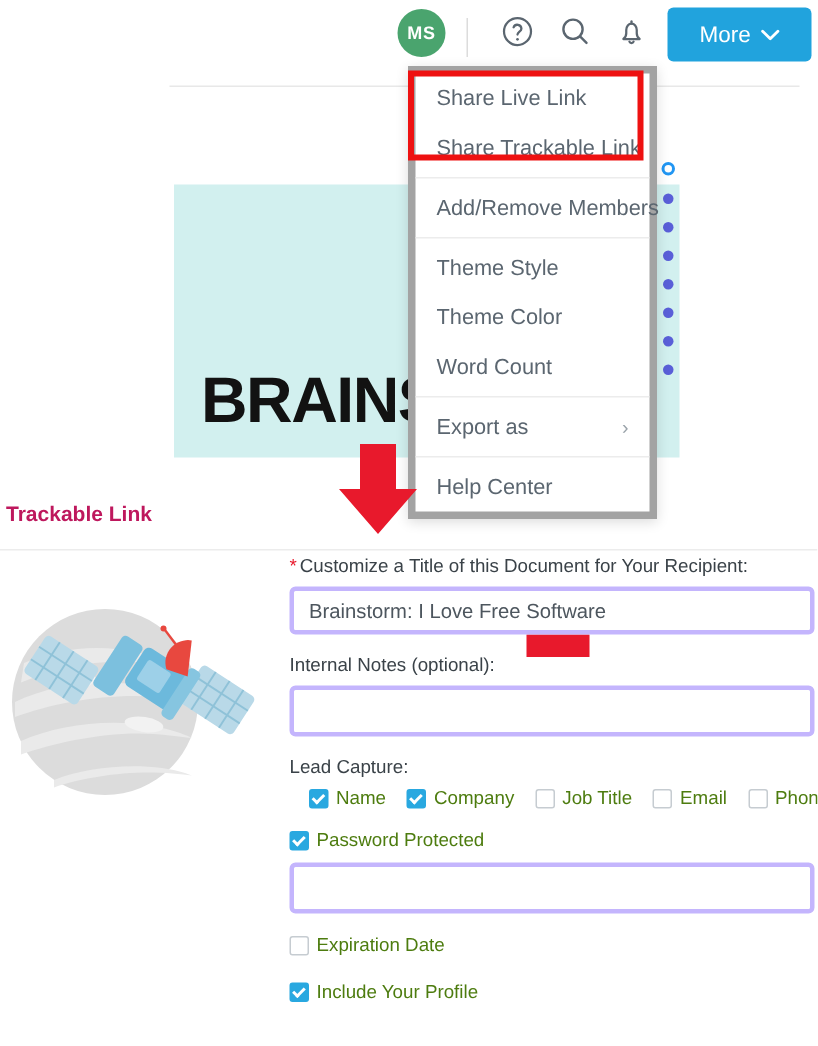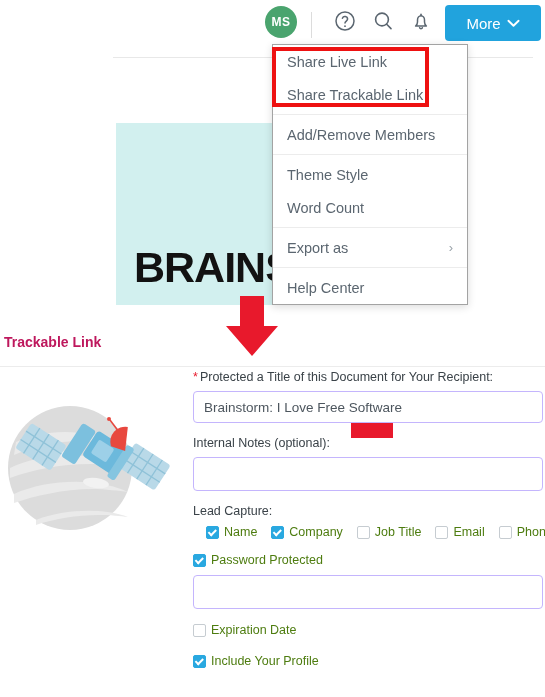--- a/index.html
+++ b/index.html
@@ -42,22 +42,22 @@
     font-weight: bold; font-size: 43px; letter-spacing: -1px;
     color: #121212; white-space: nowrap;
   }
   .doc-redbar { position: absolute; left: 235px; top: 300px; width: 42px; height: 15px; background: #e8192c; }
   .dots { position: absolute; left: 437px; top: 108px; width: 16px; display: flex; flex-direction: column; align-items: center; gap: 12px; }
   .dot { width: 7px; height: 7px; border-radius: 50%; background: #5a5fd8; }
   .dot.ring { width: 9px; height: 9px; border-radius: 50%; background: #fff; border: 2px solid #2196f3; }
 
   
   .menu {
-    position: absolute; left: 272px; top: 44px; width: 196px;
-    background: #fff; border: 1px solid #a3a3a3;
+    position: absolute; left: 272px; top: 44px; width: 166px;
+    background: #fff; border: 5px solid #a3a3a3;
     box-shadow: 0 2px 8px rgba(0,0,0,.14);
     z-index: 30;
   }
   .menu-item {
     height: 32px; line-height: 32px;
     padding: 0 14px; font-size: 14.5px; color: #5b6670;
     white-space: nowrap; cursor: pointer;
     display: flex; align-items: center; justify-content: space-between;
   }
   .menu-item.tall { height: 33px; }
@@ -77,21 +77,21 @@
     font-size: 14px; font-weight: bold; color: #be185d;
   }
   .panel-rule { position: absolute; left: 0px; top: 366px; width: 545px; height: 1px; background: #ececec; }
 
   .illus { position: absolute; left: 2px; top: 398px; width: 185px; height: 175px; }
 
   .form { position: absolute; left: 193px; top: 369px; width: 352px; }
   .f-label { font-size: 12.5px; color: #3a4248; margin-bottom: 6px; line-height: 16px; }
   .req { color: #e8192c; margin-right: 2px; }
   .f-input {
-    width: 350px; height: 32px; border: 1px solid #c4b5fd; border-radius: 4px;
+    width: 350px; height: 32px; border: 3px solid #c4b5fd; border-radius: 4px;
     background: #fff; color: #4d565e; font-size: 13.5px;
     padding: 0 10px; font-family: "Liberation Sans", sans-serif; outline: none;
   }
   .f-input.tall { height: 34px; }
   .gap-a { height: 12px; }
   .gap-b { height: 14px; }
 
   .cb-row { display: flex; align-items: center; gap: 5px; }
   .cb {
     width: 13px; height: 13px; border-radius: 2px; flex: 0 0 auto;
@@ -171,20 +171,23 @@
     <div class="menu-item tall">
       <span>Share Trackable Link</span>
     </div>
     <div class="menu-sep"></div>
     <div class="menu-item tall">
       <span>Add/Remove Members</span>
     </div>
     <div class="menu-sep"></div>
     <div class="menu-item tall">
       <span>Theme Style</span>
+    </div>
+    <div class="menu-item tall">
+      <span>Theme Color</span>
     </div>
     <div class="menu-item tall">
       <span>Word Count</span>
     </div>
     <div class="menu-sep"></div>
     <div class="menu-item tall">
       <span>Export as</span>
       <span class="submenu-arrow">›</span>
     </div>
     <div class="menu-sep"></div>
@@ -242,21 +245,21 @@
         <path d="M-14 4a15 15 0 0 1 22-13L-2 13z" fill="#e8483f" transform="rotate(-18)"></path>
         <line x1="-4" y1="-6" x2="-13" y2="-18" stroke="#e8483f" stroke-width="1.6"></line>
         <circle cx="-14" cy="-19" r="2" fill="#e8483f"></circle>
       </g>
     </svg>
   </div>
 
   <div class="form">
 
     <div class="f-label">
-      <span class="req">*</span><span>Protected a Title of this Document for Your Recipient:</span>
+      <span class="req">*</span><span>Customize a Title of this Document for Your Recipient:</span>
     </div>
     <input class="f-input" value="Brainstorm: I Love Free Software" style="">
 
     <div class="gap-a"></div>
 
     <div class="f-label">Internal Notes (optional):</div>
     <input class="f-input tall" value="" style="">
 
     <div class="gap-a"></div>
 

